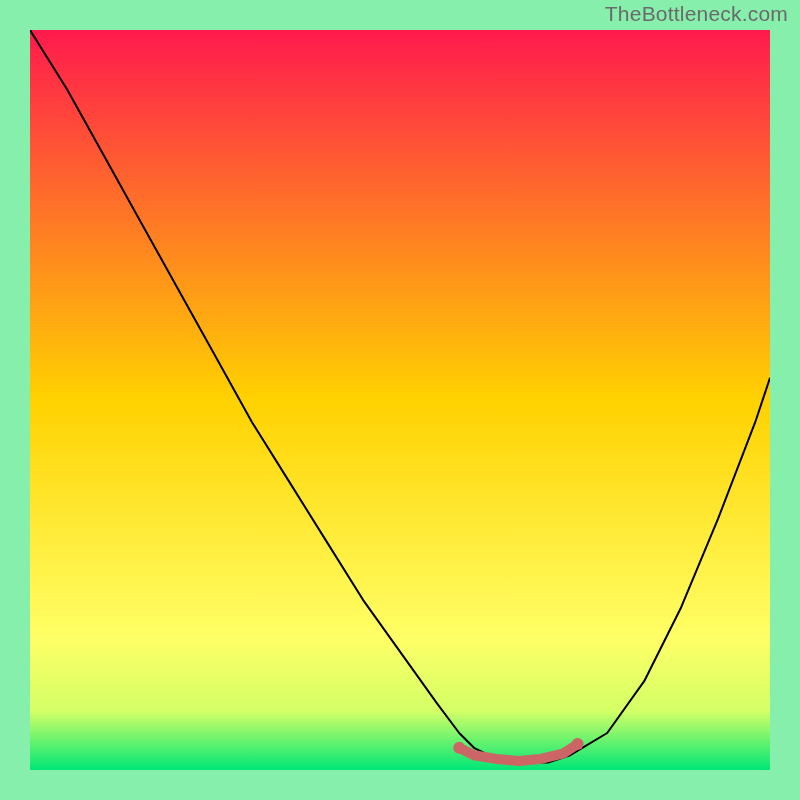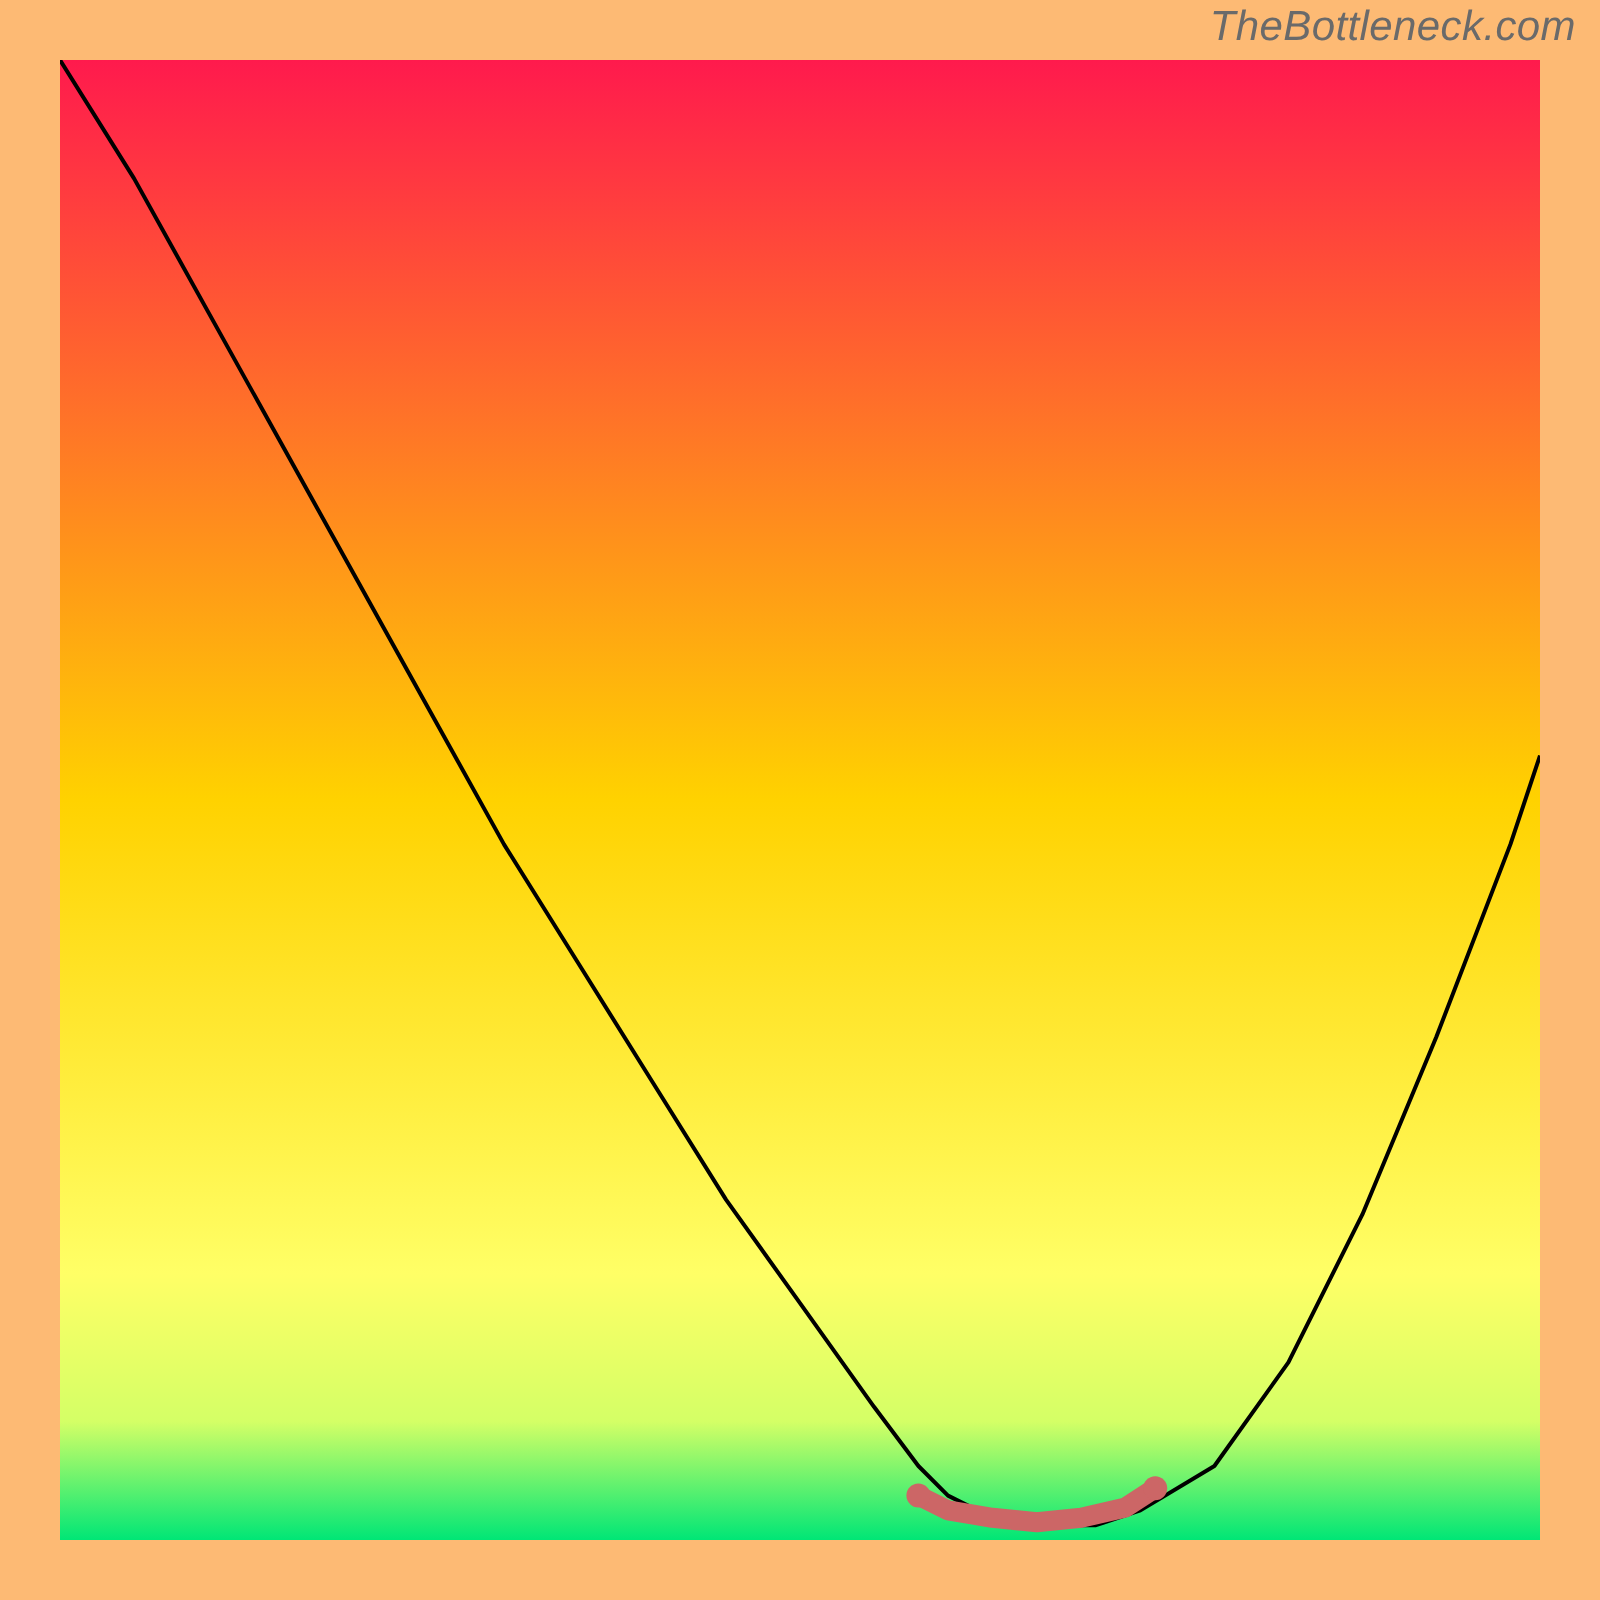--- a/index.html
+++ b/index.html
@@ -8,22 +8,21 @@
     width: 800px;
     height: 800px;
     background: #000;
     font-family: Arial, Helvetica, sans-serif;
     overflow: hidden;
   }
   .frame {
     position: relative;
     width: 800px;
     height: 800px;
-    background: #fdba74;
-    font-style: italic;
+    background: #86efac;
   }
   .watermark {
     position: absolute;
     top: 2px;
     right: 12px;
     font-size: 21px;
     color: #6a6a6a;
     font-weight: 500;
     letter-spacing: 0.2px;
     z-index: 10;

